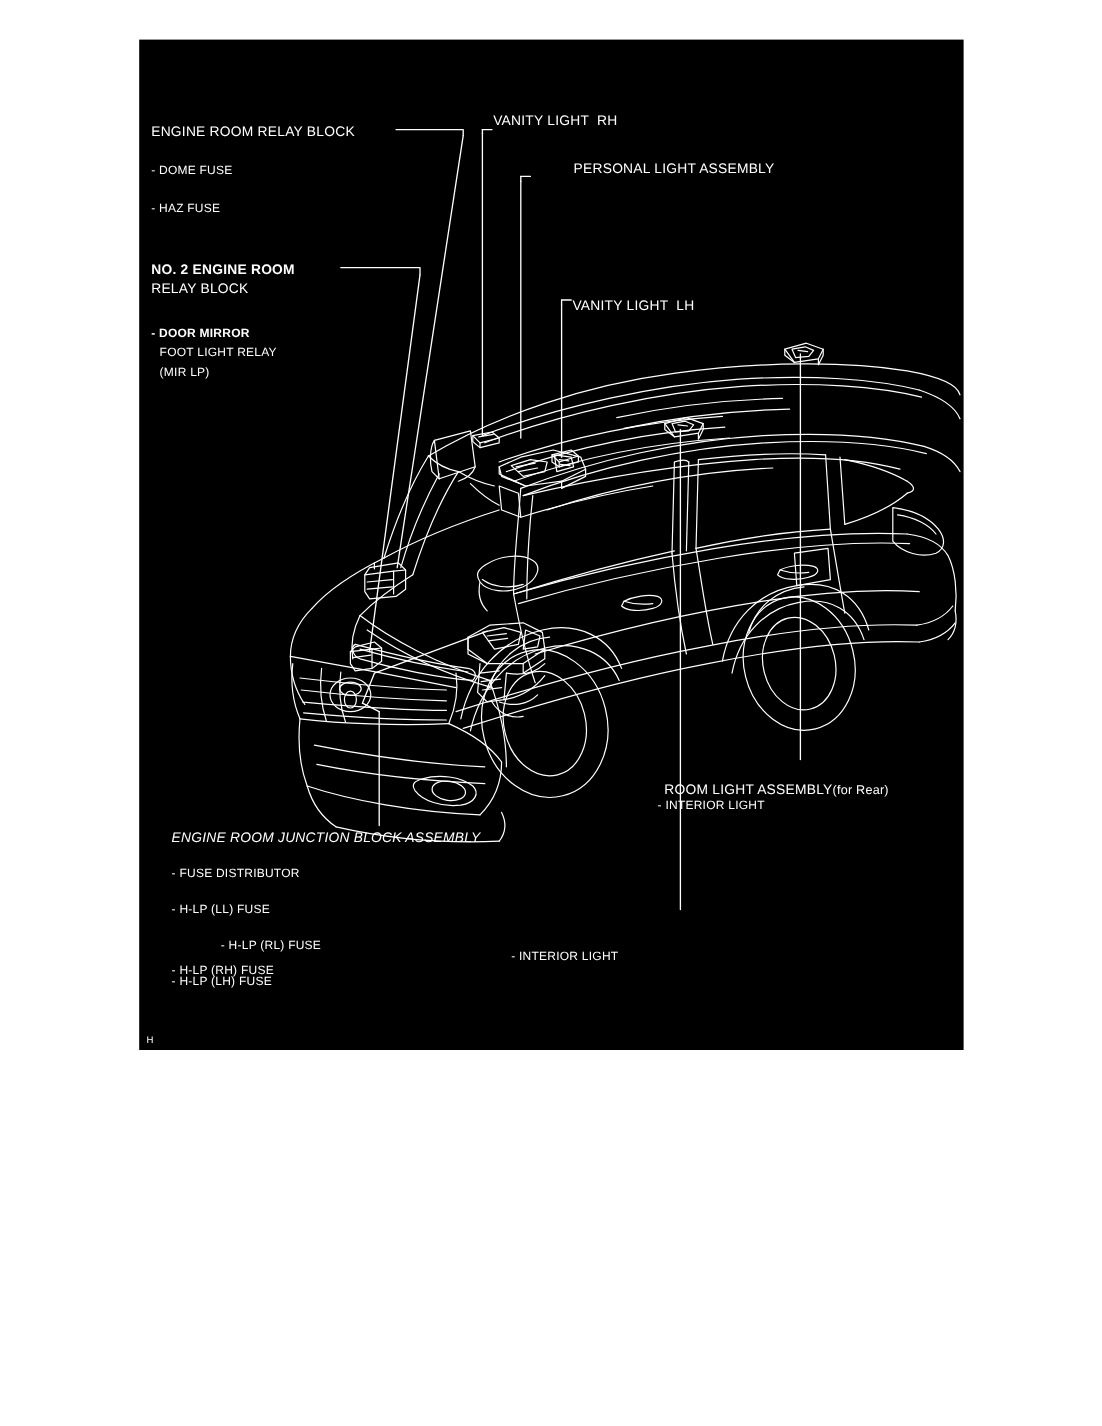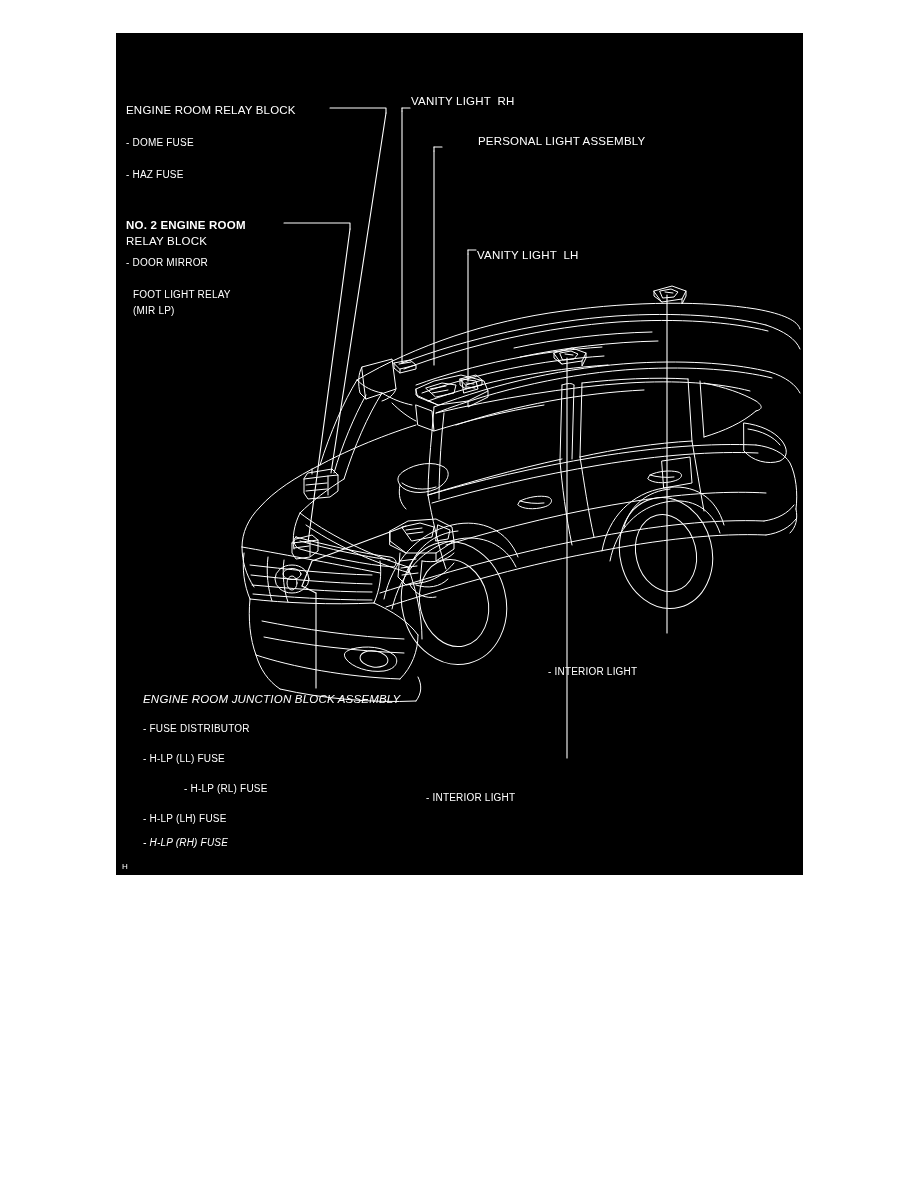--- a/index.html
+++ b/index.html
@@ -365,43 +365,46 @@
   <div class="callout" style="left:126px; top:103px;">ENGINE ROOM RELAY BLOCK</div>
 
   <div class="callout sub" style="left:126px; top:136px;">- DOME FUSE</div>
 
   <div class="callout sub" style="left:126px; top:168px;">- HAZ FUSE</div>
 
   <div class="callout" style="left:126px; top:218px;font-weight:bold;">NO. 2 ENGINE ROOM</div>
 
   <div class="callout" style="left:126px; top:234px;">RELAY BLOCK</div>
 
-  <div class="callout sub" style="left:126px; top:256px;">- DOOR MIRROR</div>
+  <div class="callout sub" style="left:126px; top:272px;font-weight:bold;">- DOOR MIRROR</div>
 
   <div class="callout sub" style="left:133px; top:288px;">FOOT LIGHT RELAY</div>
 
   <div class="callout sub" style="left:133px; top:304px;">(MIR LP)</div>
 
   <div class="callout" style="left:411px; top:94px;">VANITY LIGHT  RH</div>
 
   <div class="callout" style="left:443px; top:134px;margin-left:35px;">PERSONAL LIGHT ASSEMBLY</div>
 
   <div class="callout" style="left:477px; top:248px;">VANITY LIGHT  LH</div>
 
+  <div class="callout" style="left:540px; top:636px;">
+    <span>ROOM LIGHT ASSEMBLY</span><span class="paren">(for Rear)</span>
+  </div>
 
   <div class="callout sub" style="left:548px; top:665px;">- INTERIOR LIGHT</div>
 
 
   <div class="callout sub" style="left:426px; top:791px;">- INTERIOR LIGHT</div>
 
   <div class="callout" style="left:143px; top:692px;font-style:italic;">ENGINE ROOM JUNCTION BLOCK ASSEMBLY</div>
 
   <div class="callout sub" style="left:143px; top:722px;">- FUSE DISTRIBUTOR</div>
 
   <div class="callout sub" style="left:143px; top:752px;">- H-LP (LL) FUSE</div>
 
   <div class="callout sub" style="left:160px; top:782px;margin-left:24px;">- H-LP (RL) FUSE</div>
 
   <div class="callout sub" style="left:143px; top:812px;">- H-LP (LH) FUSE</div>
 
-  <div class="callout sub" style="left:143px; top:836px;font-style:italic;">- H-LP (RH) FUSE</div>
+  <div class="callout sub" style="left:143px; top:803px;">- H-LP (RH) FUSE</div>
 
 </div>
 
 </body></html>

